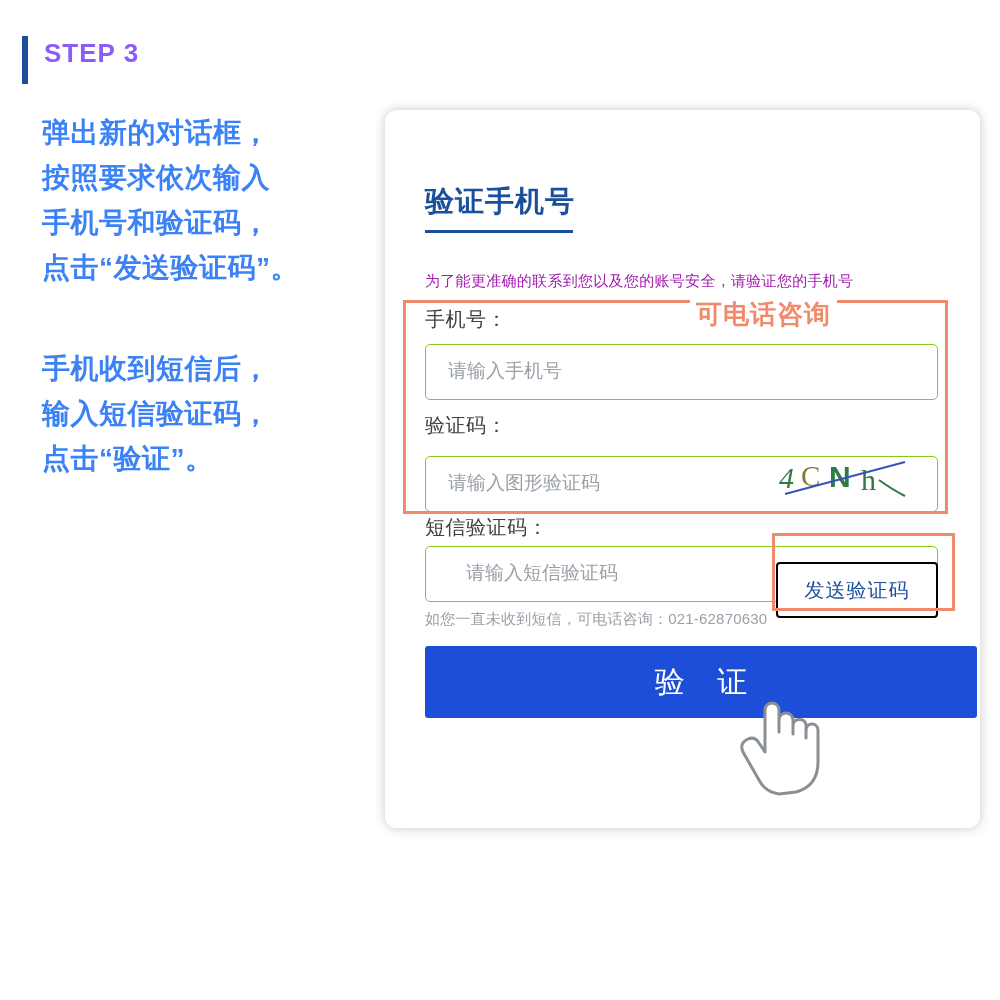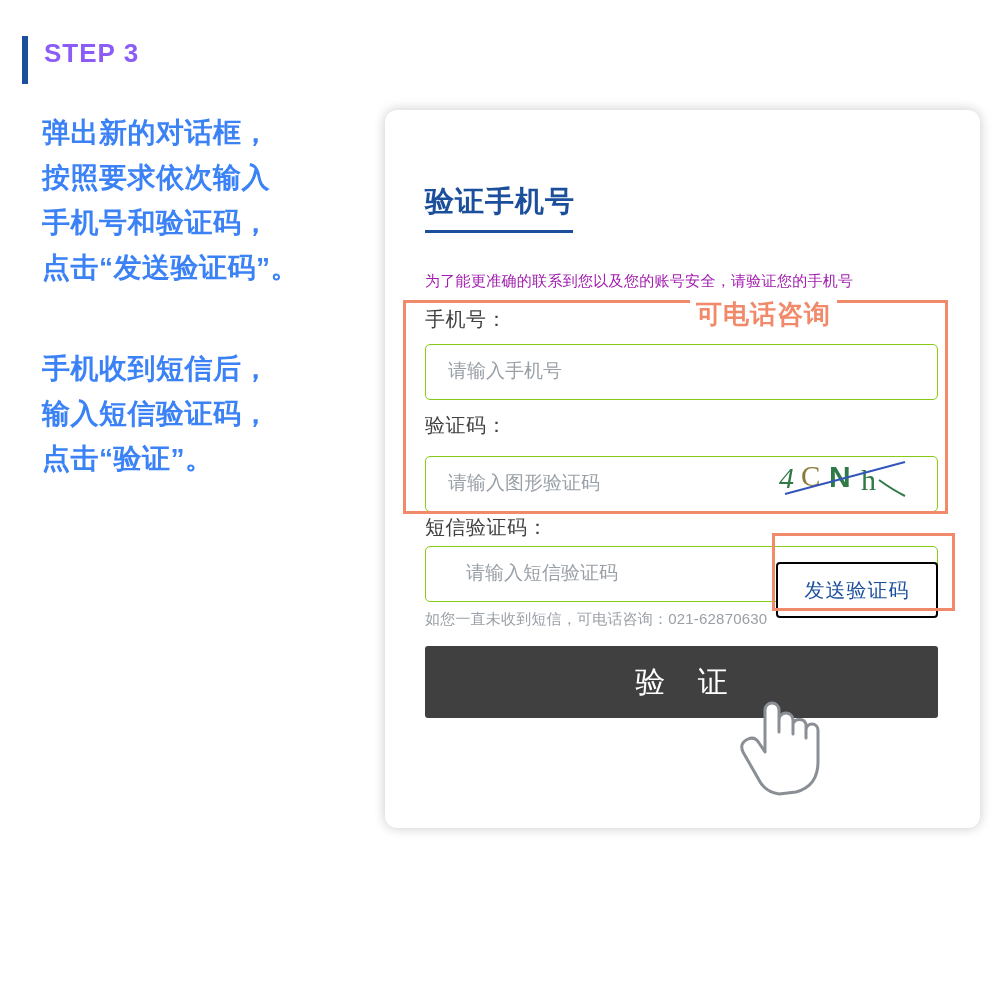--- a/index.html
+++ b/index.html
@@ -160,23 +160,23 @@
     font-size: 15px;
     color: #9aa0a7;
     letter-spacing: 0.2px;
     white-space: nowrap;
   }
 
   #verify-button {
     position: absolute;
     left: 40px;
     top: 536px;
-    width: 513px;
+    width: 552px;
     height: 72px;
-    background: #404040;
+    background: #1d4ed8;
     border: none;
     border-radius: 3px;
     color: #ffffff;
     font-family: "Liberation Sans", "DejaVu Sans", sans-serif;
     font-size: 30px;
     letter-spacing: 12px;
     text-indent: 12px;
     cursor: pointer;
   }
 

